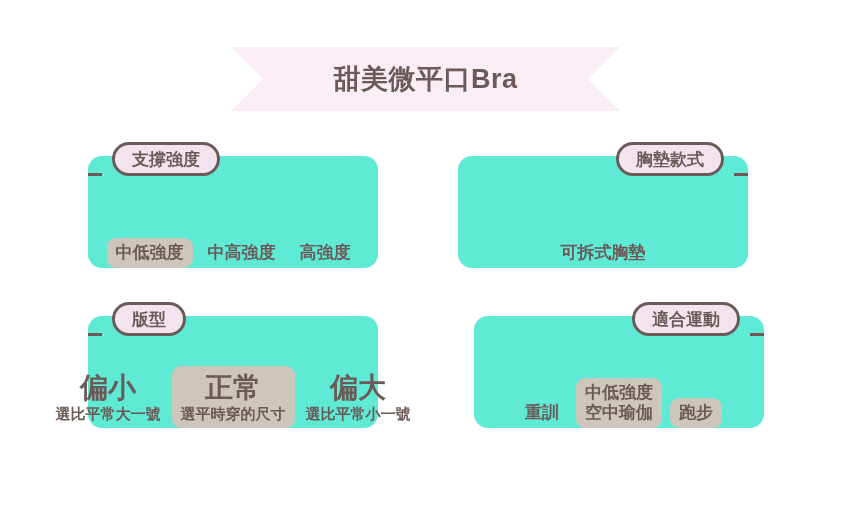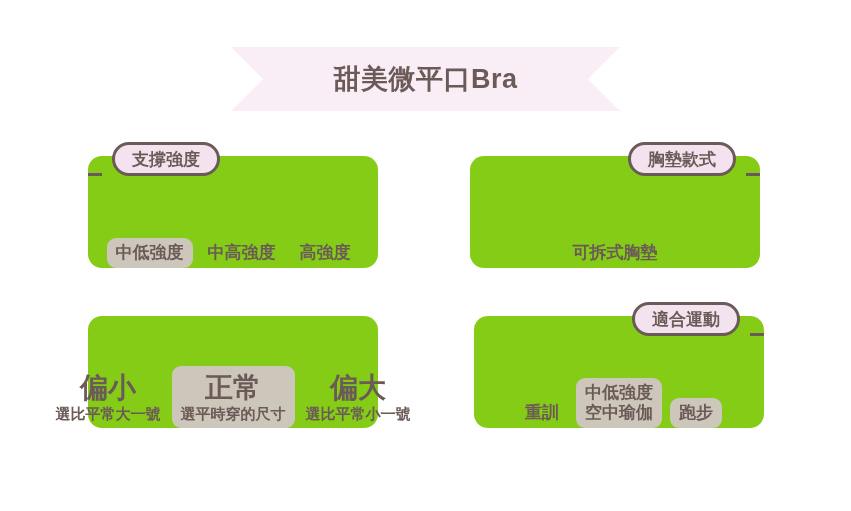--- a/index.html
+++ b/index.html
@@ -45,26 +45,26 @@
     font-size: 27px;
     font-weight: bold;
     color: #6b5a57;
     letter-spacing: 0.5px;
     white-space: nowrap;
   }
 
   
   .card {
     position: absolute;
-    background: #84cc16;
+    background: #5eead4;
     border-radius: 14px;
     box-sizing: border-box;
   }
   .card.c1 { left: 88px;  top: 156px; width: 290px; height: 112px; }
-  .card.c2 { left: 470px; top: 156px; width: 290px; height: 112px; padding-left: 48px; }
+  .card.c2 { left: 458px; top: 156px; width: 290px; height: 112px; padding-left: 48px; }
   .card.c3 { left: 88px;  top: 316px; width: 290px; height: 112px; }
   .card.c4 { left: 474px; top: 316px; width: 290px; height: 112px; }
 
   
   .label-bar {
     position: absolute;
     top: -14px;
     height: 34px;
     display: flex;
     align-items: center;
@@ -186,20 +186,24 @@
     <div class="label-pill">胸墊款式</div>
   </div>
   <div class="options" style="gap:13px;">
     <div class="opt">
       <span class="main">可拆式胸墊</span>
     </div>
   </div>
 </div>
 
 <div class="card c3">
+  <div class="label-bar left">
+    <div class="label-stub"></div>
+    <div class="label-pill">版型</div>
+  </div>
   <div class="options" style="gap:2px;padding:0 4px;">
     <div class="opt">
       <span class="main big">偏小</span>
       <span class="sub">選比平常大一號</span>
     </div>
     <div class="opt sel">
       <span class="main big">正常</span>
       <span class="sub">選平時穿的尺寸</span>
     </div>
     <div class="opt">

